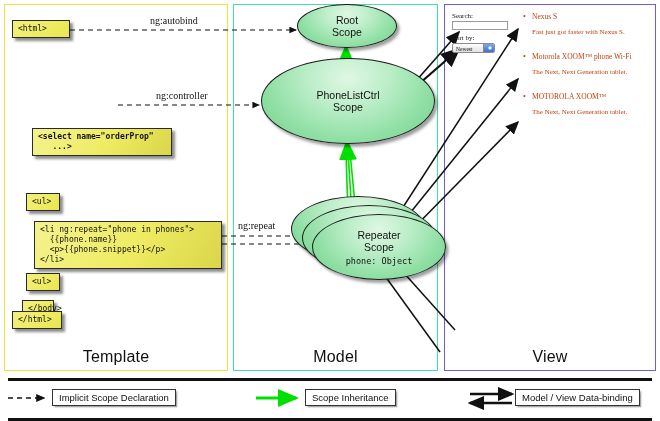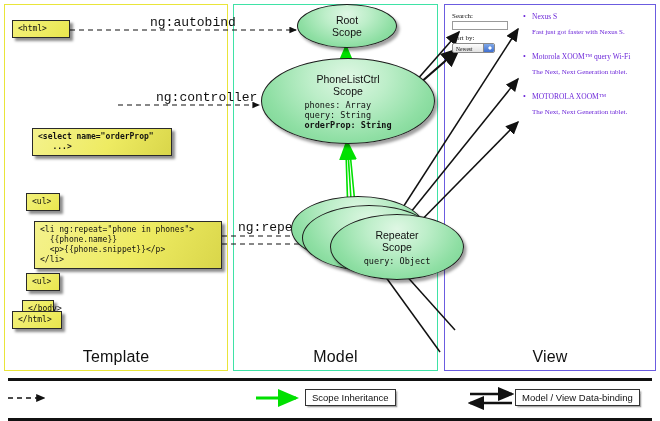--- a/index.html
+++ b/index.html
@@ -76,30 +76,30 @@
     content:"";position:absolute;left:3.5px;top:2px;
     border-left:2px solid transparent;border-right:2px solid transparent;
     border-bottom:2.5px solid #fff;
   }
   .v-select .sel-btn:after{
     content:"";position:absolute;left:3.5px;bottom:2px;
     border-left:2px solid transparent;border-right:2px solid transparent;
     border-top:2.5px solid #fff;
   }
 
-  .phone-item{position:absolute;font-family:"Liberation Serif",serif;color:#6d28d9;}
+  .phone-item{position:absolute;font-family:"Liberation Serif",serif;color:#c2410c;}
   .phone-name{font-size:7.5px;white-space:nowrap;}
   .phone-name:before{content:"\2022";position:absolute;left:-9px;top:0px;font-size:8px;}
   .phone-snip{font-size:7px;white-space:nowrap;margin-top:7px;font-family:Liberation Serif, serif;}
 
   
   .conn-label{
     position:absolute;
-    font-family:Liberation Mono, monospace;
-    font-size:13px;color:#111;white-space:nowrap;
+    font-family:Liberation Serif, serif;
+    font-size:10px;color:#111;white-space:nowrap;
   }
 
   
   #legend{position:absolute;left:0;top:378px;width:660px;height:43px;}
   .legend-rule{position:absolute;left:8px;width:644px;height:2.5px;background:#111;}
   .legend-box{
     position:absolute;box-sizing:border-box;
     border:1.2px solid #333;background:#fff;
     box-shadow:1.5px 1.5px 1.5px rgba(0,0,0,.35);
     font-size:9.5px;color:#111;
@@ -197,52 +197,47 @@
   <div class="conn-label" style="left:238px;top:220px;">ng:repeat</div>
 
   <div class="ellipse" style="left:297px;top:4px;width:100px;height:44px;">
     <div class="ell-title">Root</div>
     <div class="ell-title">Scope</div>
   </div>
 
   <div class="ellipse" style="left:261px;top:58px;width:174px;height:86px;">
     <div class="ell-title">PhoneListCtrl</div>
     <div class="ell-title">Scope</div>
-    <div class="ell-props">
-      <div>phones: Array</div>
-      <div>query: String</div>
-      <div style="font-weight:bold;">orderProp: String</div>
-    </div>
   </div>
 
   <div class="ellipse" style="left:291px;top:196px;width:134px;height:66px;"></div>
   <div class="ellipse" style="left:302px;top:205px;width:134px;height:66px;"></div>
-  <div class="ellipse" style="left:330px;top:214px;width:134px;height:66px;">
+  <div class="ellipse" style="left:312px;top:214px;width:134px;height:66px;">
     <div class="ell-title">Repeater</div>
     <div class="ell-title">Scope</div>
     <div class="ell-props">
-      <div>query: Object</div>
+      <div>phone: Object</div>
     </div>
   </div>
 
   <div id="view-inner">
     <div class="v-label" style="left:0px;top:0px;">Search:</div>
     <input class="v-input" style="left: 0px; top: 9px; width: 56px;" type="text" placeholder="">
     <div class="v-label" style="left:0px;top:22px;">Sort by:</div>
     <div class="v-select" style="left:0px;top:31px;width:43px;">
       <span>Newest</span>
       <span class="sel-btn"></span>
     </div>
 
     <div class="phone-item" style="left:80px;top:0px;">
       <div class="phone-name">Nexus S</div>
       <div class="phone-snip">Fast just got faster with Nexus S.</div>
     </div>
     <div class="phone-item" style="left:80px;top:40px;">
-      <div class="phone-name">Motorola XOOM™ query Wi-Fi</div>
+      <div class="phone-name">Motorola XOOM™ phone Wi-Fi</div>
       <div class="phone-snip">The Next, Next Generation tablet.</div>
     </div>
     <div class="phone-item" style="left:80px;top:80px;">
       <div class="phone-name">MOTOROLA XOOM™</div>
       <div class="phone-snip">The Next, Next Generation tablet.</div>
     </div>
   </div>
 
   <div id="legend">
     <div class="legend-rule" style="top:0px;"></div>
@@ -259,17 +254,18 @@
       </defs>
 
       <path d="M8,20 L44,20" stroke="#111" stroke-width="1.3" fill="none" stroke-dasharray="5,4" marker-end="url(#lgBlack)"></path>
 
       <path d="M256,20 L296,20" stroke="#00e000" stroke-width="3" fill="none" marker-end="url(#lgGreen)"></path>
 
       <path d="M470,16 L512,16" stroke="#111" stroke-width="2.4" fill="none" marker-end="url(#lgBlack)"></path>
       <path d="M512,25 L470,25" stroke="#111" stroke-width="2.4" fill="none" marker-end="url(#lgBlack)"></path>
     </svg>
 
+    <div class="legend-box" style="left:52px;top:11px;">Implicit Scope Declaration</div>
     <div class="legend-box" style="left:305px;top:11px;">Scope Inheritance</div>
     <div class="legend-box" style="left:515px;top:11px;">Model / View Data-binding</div>
   </div>
 
 </div>
 
 </body></html>

